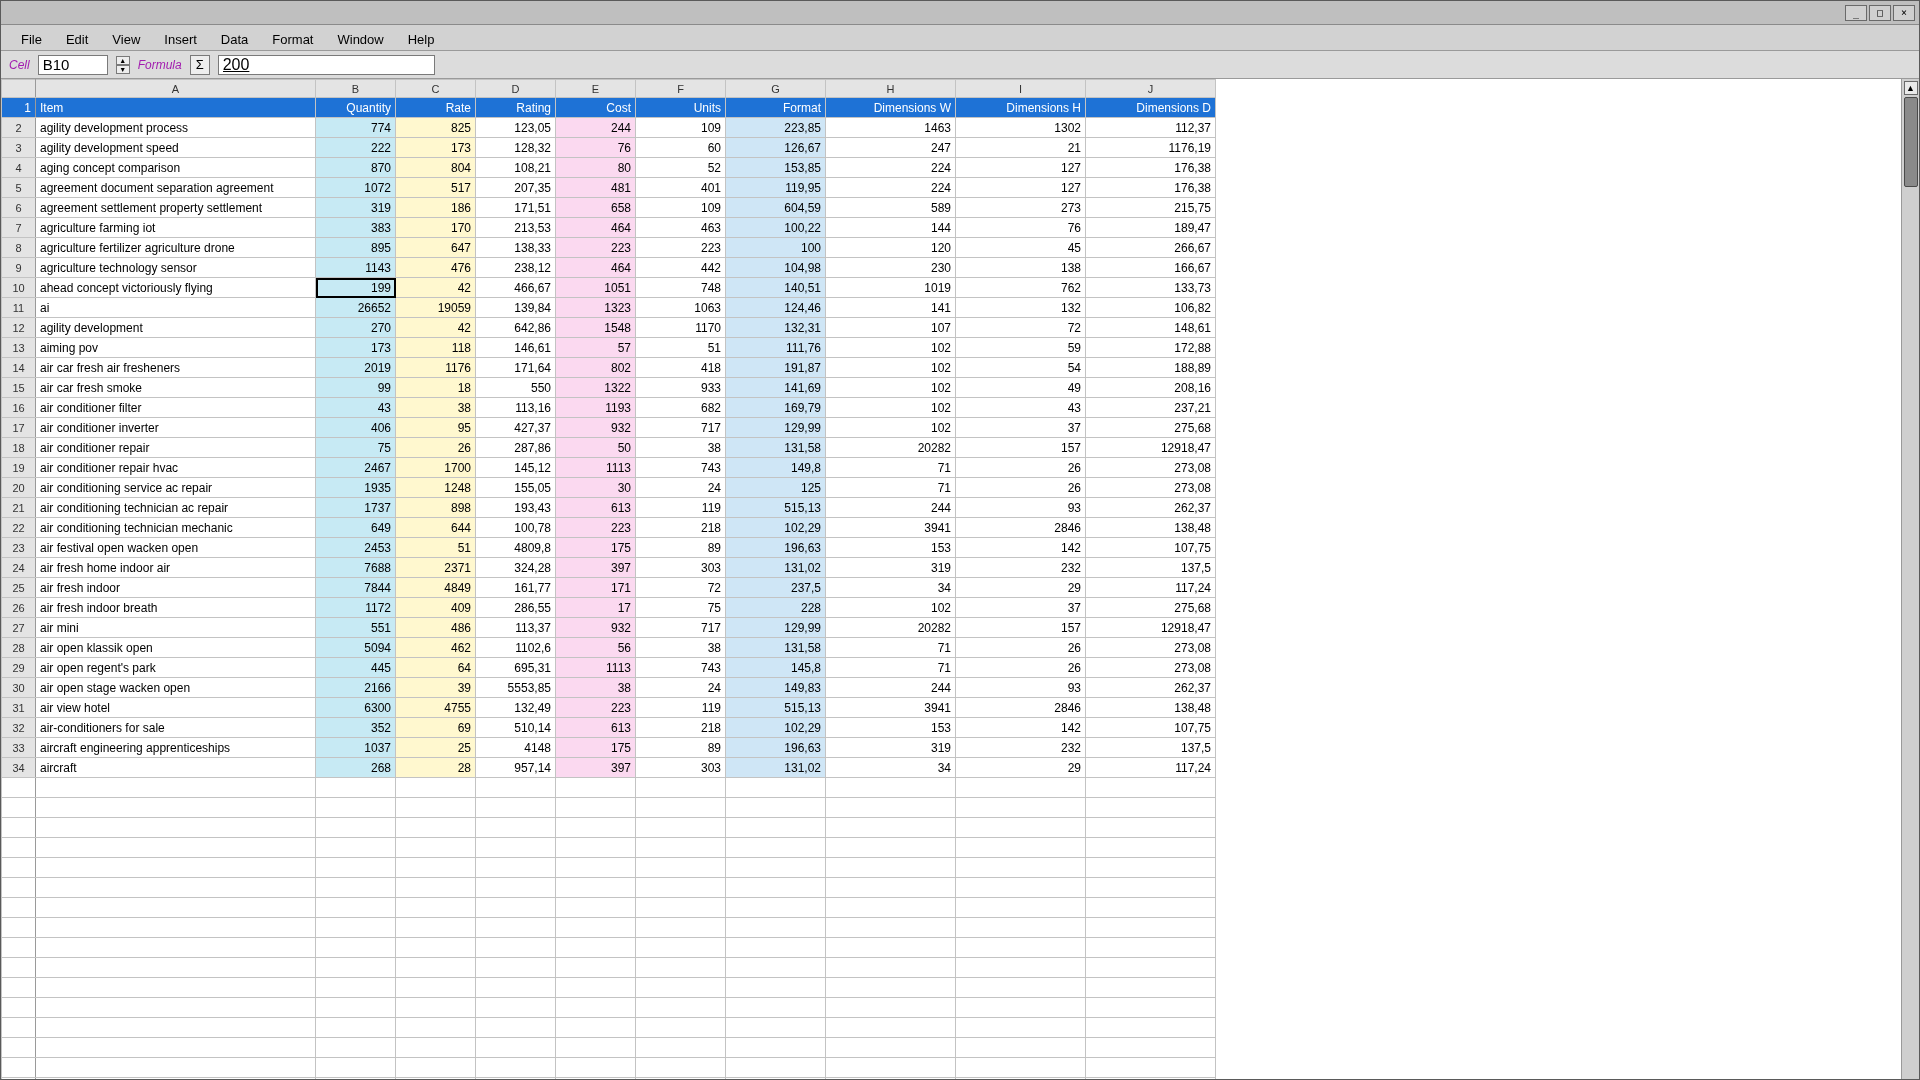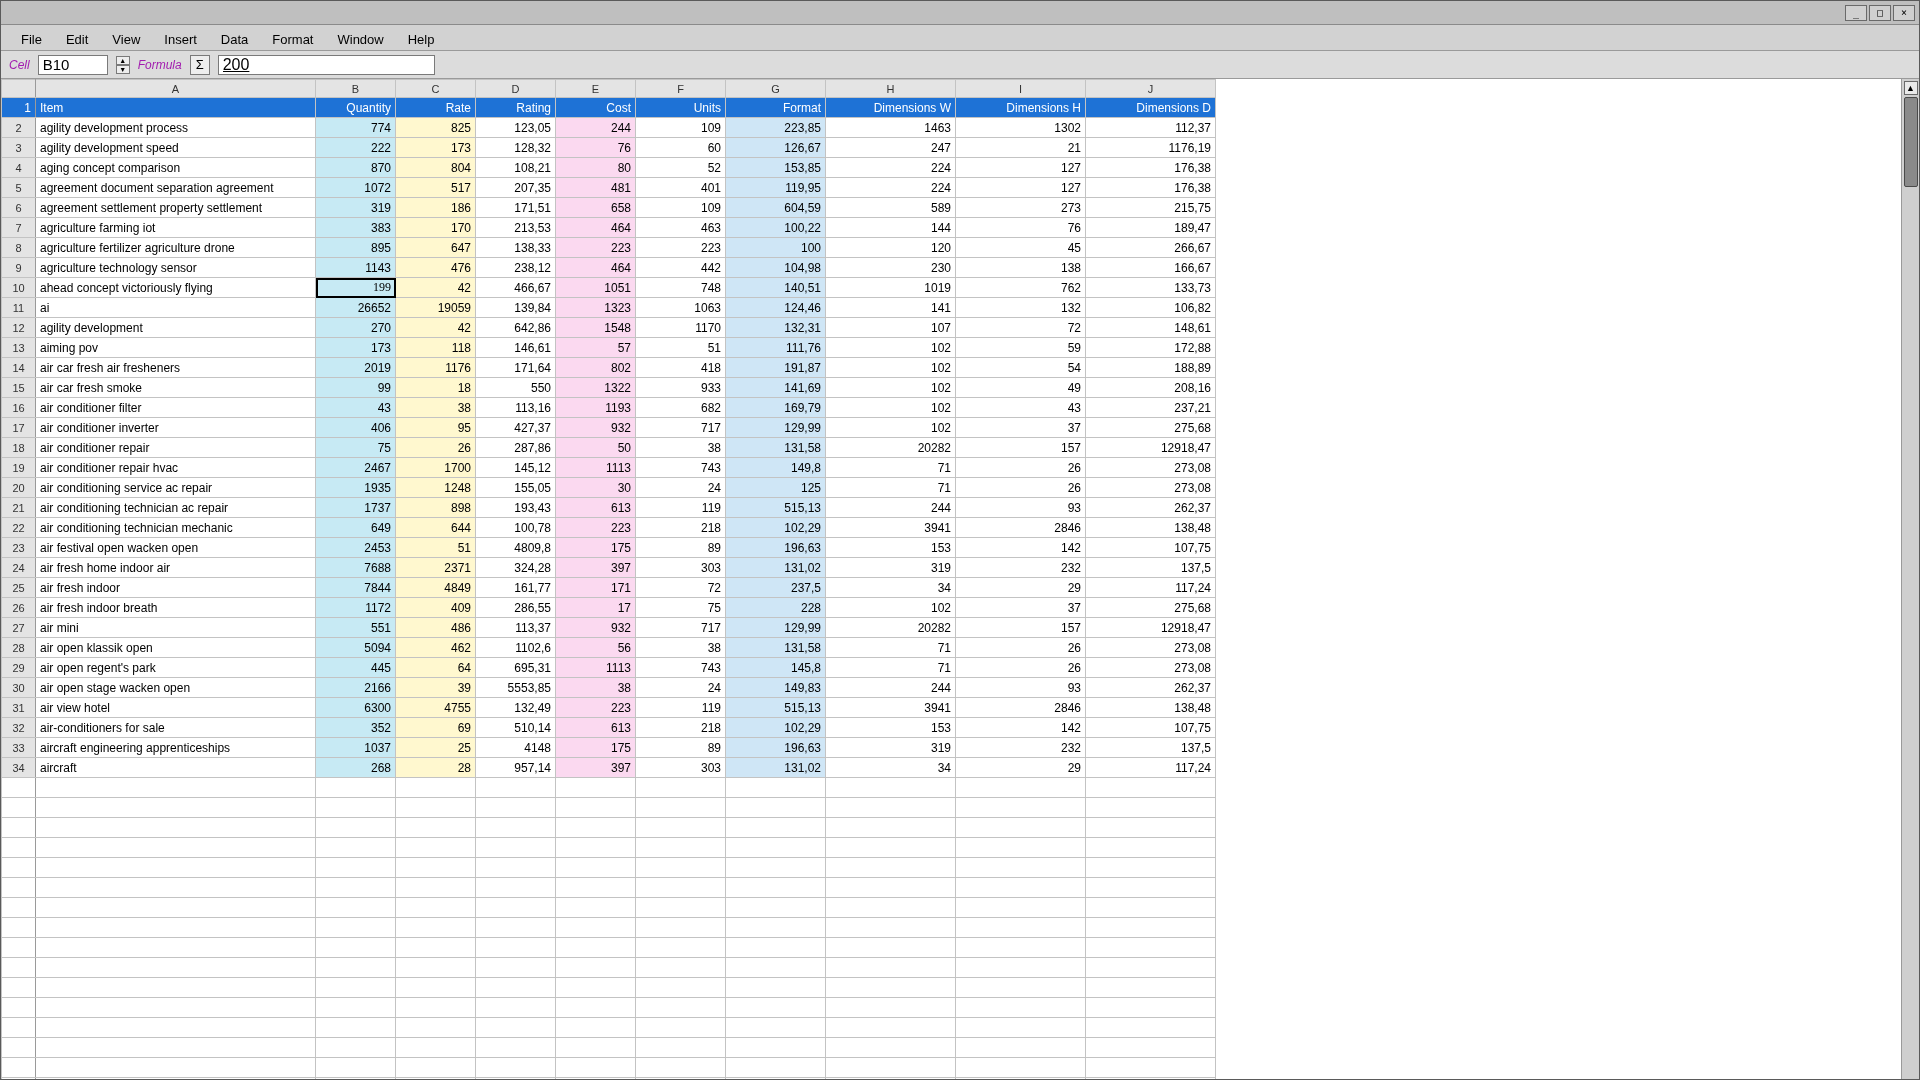--- a/index.html
+++ b/index.html
@@ -51,21 +51,21 @@
   col.c-i     { width:130px; }
   col.c-j     { width:130px; }
   
   .col-item   { text-align:left; }
   .num        { text-align:right; }
   .c-B        { background:#c7eaf4;padding-left:32px; } 
   .c-C        { background:#fff8cf; } 
   .c-E        { background:#fbd9f0; } 
   .c-G        { background:#cfe6f6; } 
   
-  .selected   { outline:2px solid #000; outline-offset:-2px;font-family:Liberation Serif, serif; }
+  .selected   { outline:2px solid #000; outline-offset:-2px; }
 
   
   .vscroll    { width:18px; background:#cfcfcf; border-left:1px solid #9a9a9a; }
   .vscroll .thumb{ width:14px; margin:2px auto; height:90px; background:#8a8a8a; border:1px solid #4a4a4a; border-radius:2px;}
   .vscroll .arrow{ width:14px; height:14px; margin:2px auto; background:#eaeaea; border:1px solid #6a6a6a; text-align:center; font-size:9px; line-height:12px;}
 
   
   tr.empty td { background:#fff; }
 </style>
 </head>

